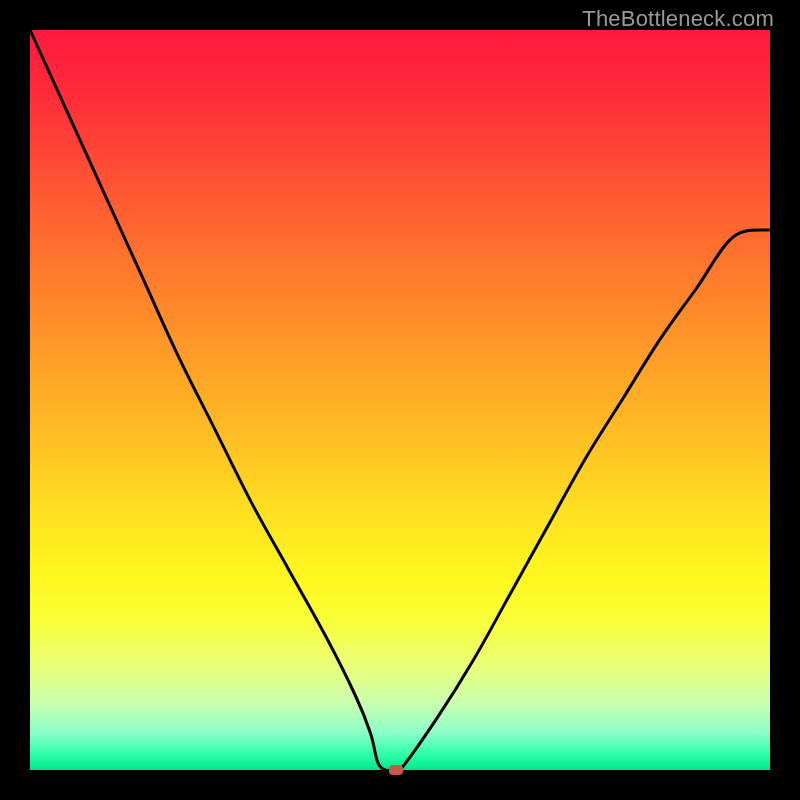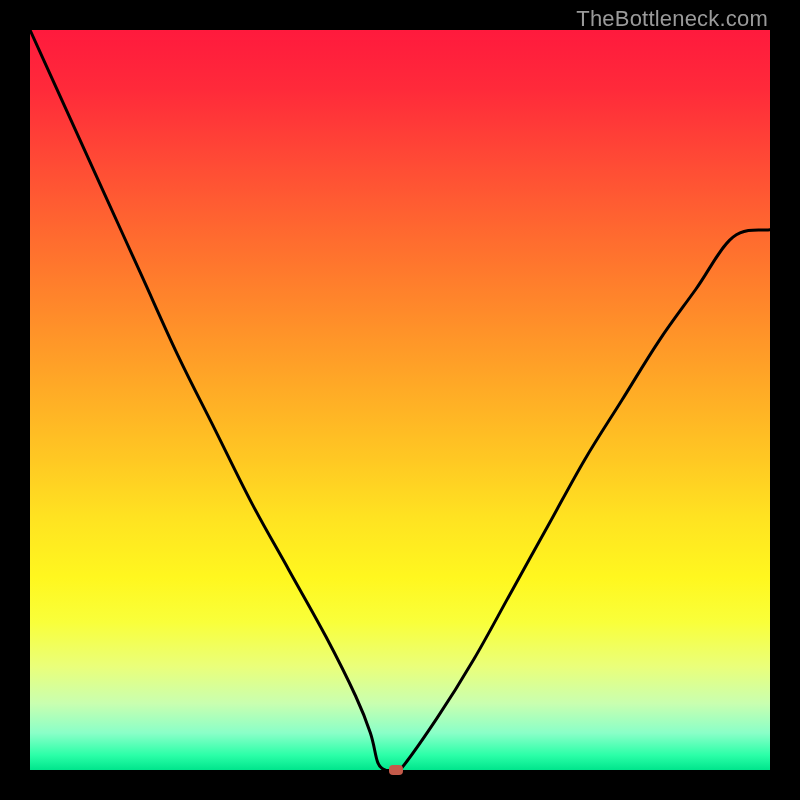--- a/index.html
+++ b/index.html
@@ -37,21 +37,21 @@
       #eaff7a 86%,
       #c9ffb0 91%,
       #8affc8 95%,
       #2bffa8 98%,
       #00e58c 100%
     );
   }
   .watermark {
     position: absolute;
     top: 6px;
-    right: 32px;
+    right: 26px;
     color: #9a9a9a;
     font-size: 22px;
     letter-spacing: 0.2px;
     font-weight: 500;
     user-select: none;
   }
   svg.curve {
     position: absolute;
     left: 0;
     top: 0;

